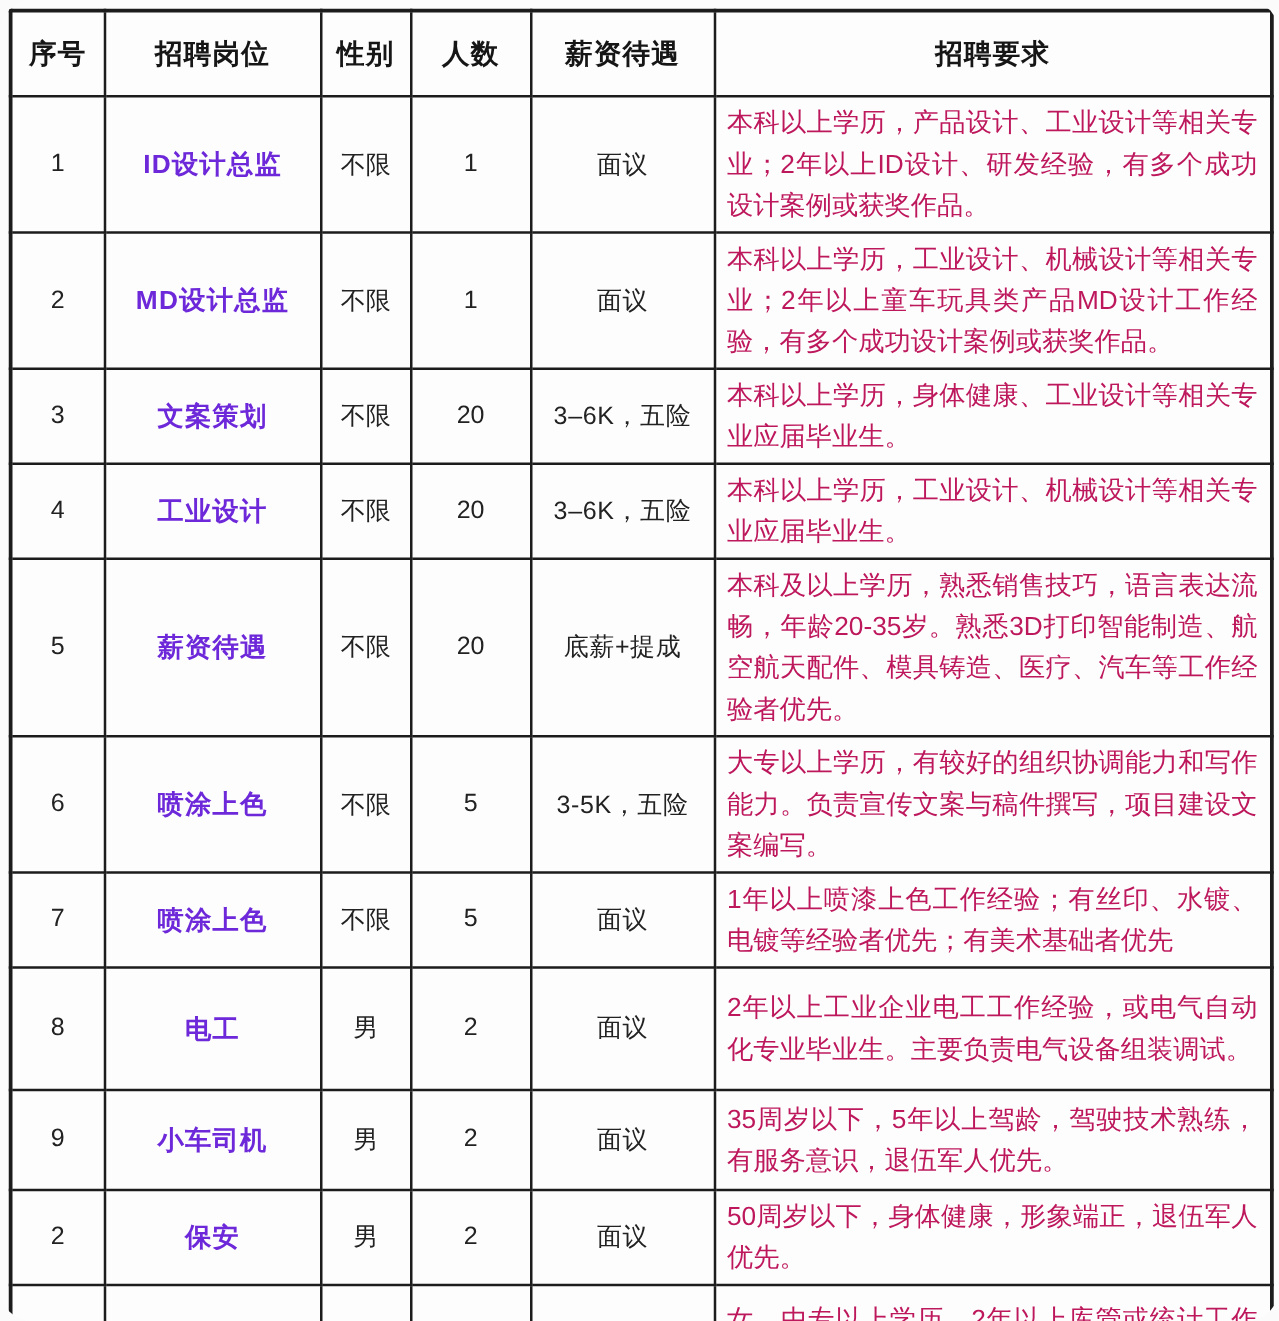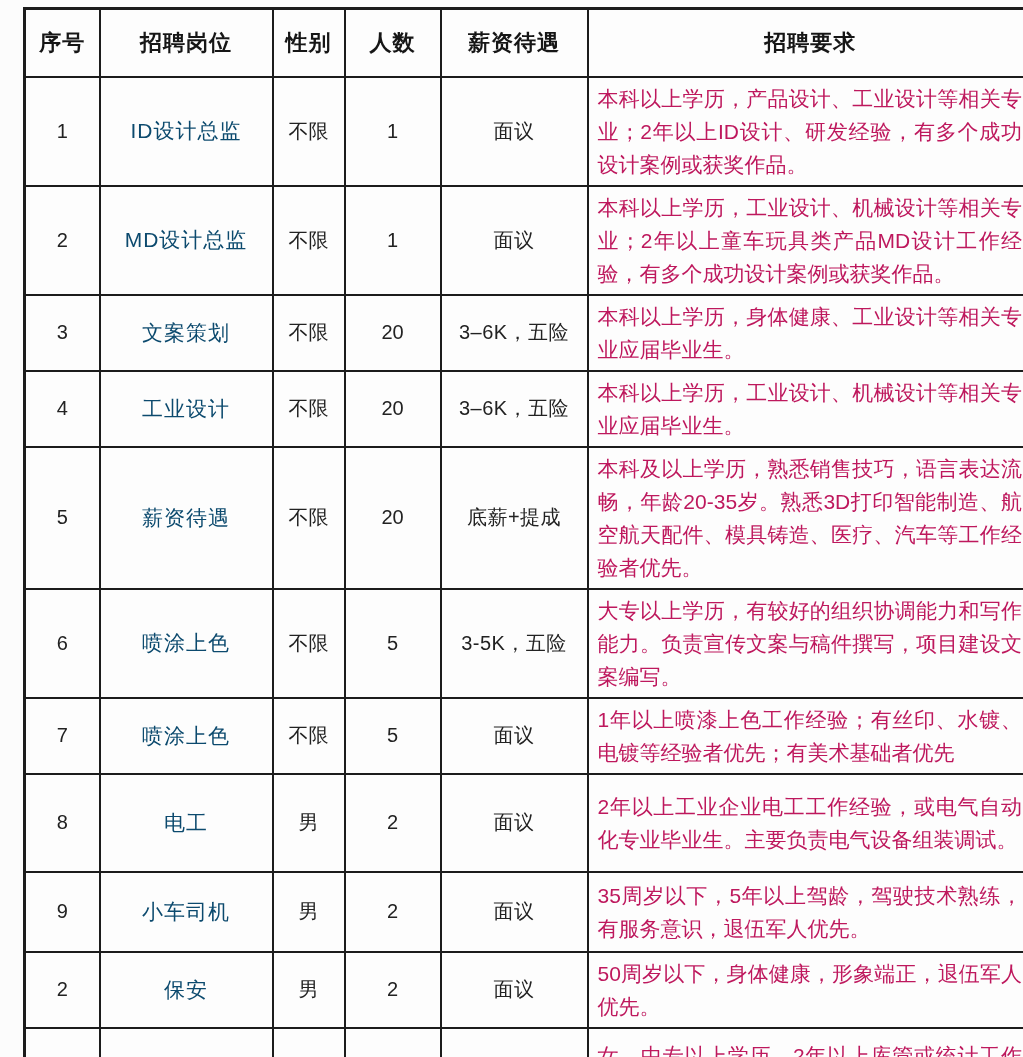--- a/index.html
+++ b/index.html
@@ -7,22 +7,23 @@
     padding: 0;
     background: #fbfbfb;
     font-family: "Liberation Sans", "DejaVu Sans", sans-serif;
     color: #1a1a1a;
   }
   .page {
     width: 1023px;
     height: 1057px;
     background: #fcfcfc;
     box-sizing: border-box;
-    padding: 7px 7px 0 23px;
+    padding: 7px 7px 0 7px;
     overflow: hidden;
+    border-radius: 26px;
   }
   table.recruit {
     border-collapse: collapse;
     table-layout: fixed;
     width: 1009px;
     background: #fdfdfd;
     border: 3px solid #1c1c1c;
   }
   table.recruit th,
   table.recruit td {
@@ -48,22 +49,22 @@
     letter-spacing: 1px;
   }
   td.c-no, td.c-gender, td.c-count, td.c-salary {
     text-align: center;
     font-size: 20px;
     color: #222;
   }
   td.c-pos {
     text-align: center;
     font-size: 21px;
-    font-weight: normal;
-    color: #0c4a6e;
+    font-weight: bold;
+    color: #6d28d9;
     letter-spacing: 1px;
   }
   td.c-salary { letter-spacing: 0.5px; }
   td.c-req {
     font-size: 21px;
     line-height: 33px;
     text-align: justify;
     color: #be185d;
     padding: 4px 10px 4px 9px;
   }

